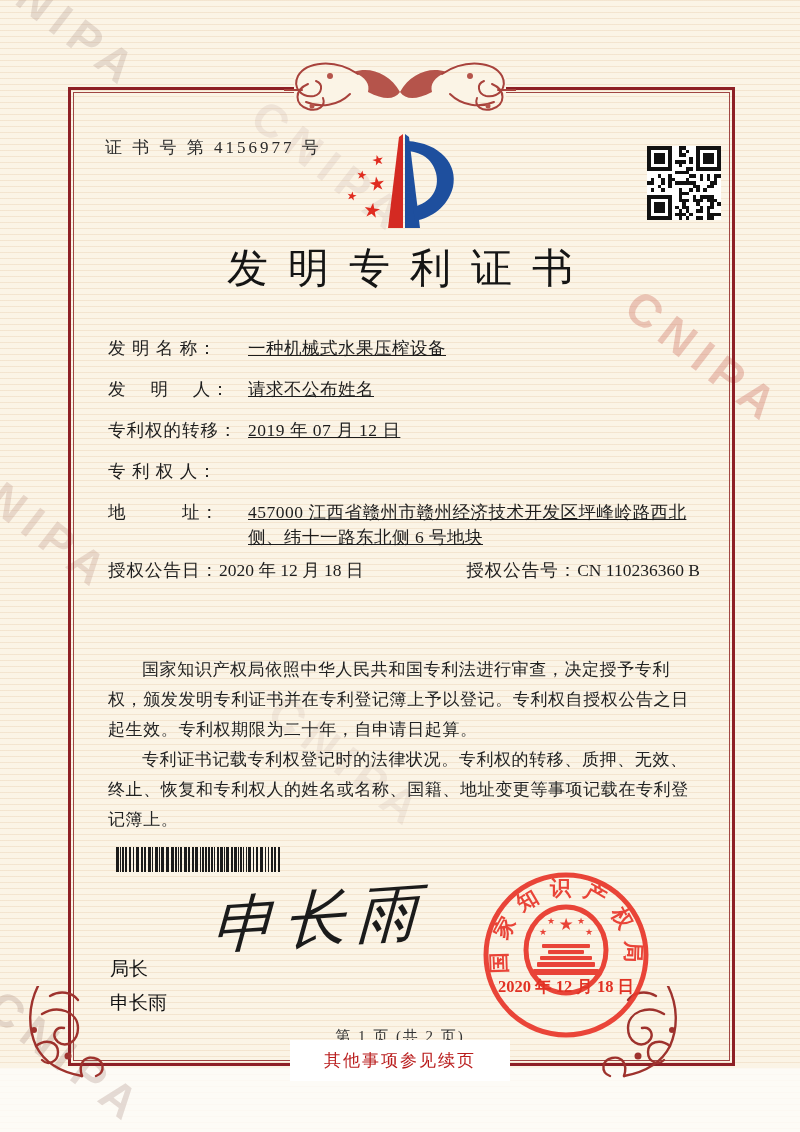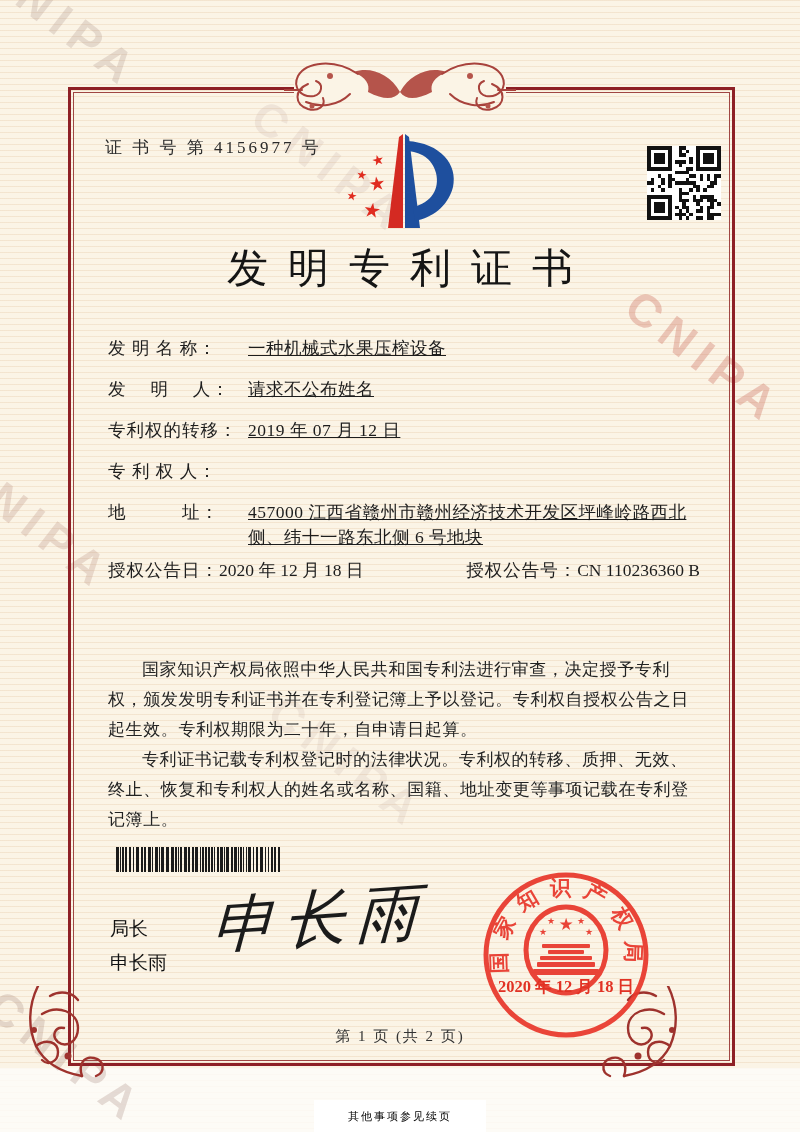--- a/index.html
+++ b/index.html
@@ -35,32 +35,32 @@
   .fvalue { flex:1; letter-spacing:0.5px;text-decoration:underline; }
   .frow-address { margin-bottom:8px; }
   .grant-row { display:flex; justify-content:space-between; line-height:25px; }
   .grant-pair { display:flex; }
   .paragraphs { position:absolute; left:108px; top:655px; width:590px;
     font-size:17px; line-height:30px; color:#222; letter-spacing:0.6px; }
   .paragraphs p { text-indent:2em; }
   .barcode { position:absolute; left:116px; top:847px; width:206px; height:25px;
     display:flex; align-items:stretch; }
   .barcode span { display:block; background:#1b1b1b; }
-  .officer { position:absolute; left:110px; top:912px; font-size:19px;
+  .officer { position:absolute; left:110px; top:952px; font-size:19px;
     line-height:34px; color:#111;
     font-family:"Liberation Sans","DejaVu Sans",sans-serif; }
   .signature { position:absolute; left:212px; top:876px; width:240px;
     font-size:62px; color:#1b1b1b; font-style:italic; letter-spacing:10px;
     transform:rotate(-4deg) skewX(-6deg); white-space:nowrap; }
   .seal { position:absolute; left:477px; top:866px; }
   .page-number { position:absolute; left:0; top:1027px; width:800px;
     text-align:center; font-size:15px; color:#333; letter-spacing:2px; }
   .footer-note { position:absolute; left:50%; transform:translateX(-50%);
-    top:1100px; background:#ffffff; padding:9px 34px; font-size:11px;
-    color:#000000; letter-spacing:2px; }
+    top:1040px; background:#ffffff; padding:9px 34px; font-size:17px;
+    color:#b91c1c; letter-spacing:2px; }
   .ornament-top { position:absolute; left:284px; top:54px; }
   .ornament-bl { position:absolute; left:24px; top:986px; }
   .ornament-br { position:absolute; left:586px; top:986px; }
 </style>
 </head>
 <body>
 
 <div class="page">
 
   <div class="bottom-strip"></div>

